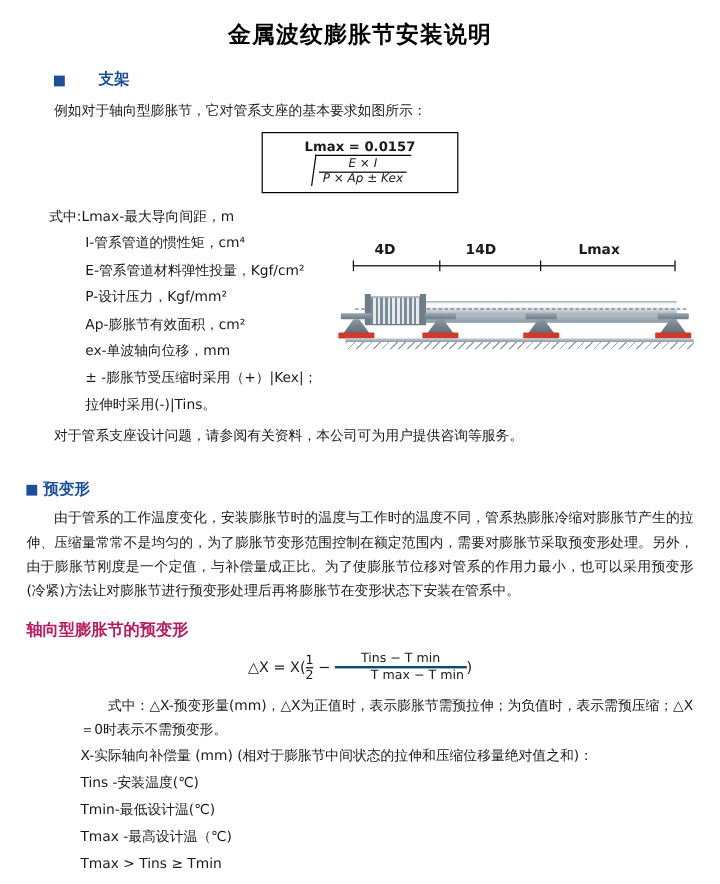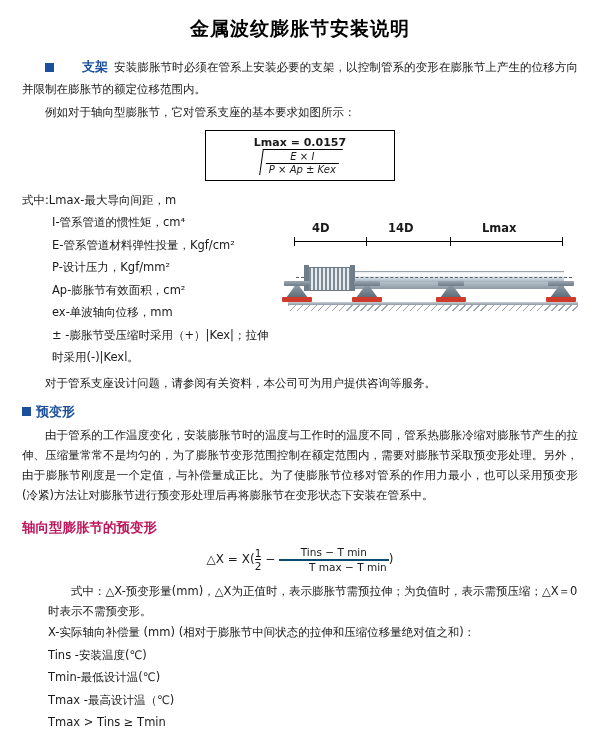--- a/index.html
+++ b/index.html
@@ -20,21 +20,21 @@
     font-weight:bold;
     margin:4px 0 14px 0;
     letter-spacing:1px;
     color:#000;
   }
 
   .sec-head{
     font-weight:bold;
     color:#1b4f9c;
     font-size:13px;
-    margin:9px 0 4px 0;
+    margin:26px 0 4px 0;
     display:flex;
     align-items:center;
     gap:5px;
   }
   .sec-head .bullet{
     display:inline-block;
     width:9px;height:9px;
     background:#1b4f9c;
     flex:0 0 auto;
   }
@@ -42,21 +42,21 @@
   p.para{
     margin:3px 0;
     line-height:1.75;
     text-align:justify;
     text-indent:2em;
     font-size:11.5px;
   }
 
   .formula-box{
     margin:8px auto 6px auto;
-    width:190px;
+    width:164px;
     border:1px solid #000;
     padding:5px 8px;
     box-sizing:border-box;
     text-align:center;
     font-size:11px;
     background:#fff;
   }
   .formula-box .lead{font-weight:bold;}
   .frac{
     display:inline-block;
@@ -81,20 +81,21 @@
 
   .deflist{
     margin:2px 0 2px 0;
     padding:0;
     list-style:none;
   }
   .deflist li{
     line-height:1.95;
     font-size:11.5px;
     padding-left:30px;
+    margin-left:19px;
   }
   .deflist li.first{padding-left:0;}
 
   .content-row{
     display:flex;
     align-items:flex-start;
     gap:6px;
   }
   .left-col{width:250px;flex:0 0 250px;}
   .right-col{flex:1 1 auto;padding-top:34px;}
@@ -192,42 +193,42 @@
 </head>
 <body>
 
 <div class="page">
 
   <h1 class="title">金属波纹膨胀节安装说明</h1>
 
   <p class="para"><span class="sec-head" style="display:inline-flex;vertical-align:-1px;margin:0 6px 0 0;">
         <span class="bullet"></span>
         <span>支架</span>
-      </span><span>安装膨胀节时必须在管系上安装必要的支架，以控制管系的变形在膨胀节上产生的位移方向并限制在膨胀节的额定位移范围内。</span></p>
+      </span></p>
 
   <p class="para">例如对于轴向型膨胀节，它对管系支座的基本要求如图所示：</p>
 
   <div class="formula-box">
     <span class="lead">Lmax = 0.0157</span>
     <span class="radical"><span class="frac">
       <span class="num">E × I</span>
       <span class="den">P × Ap ± Kex</span>
     </span></span>
   </div>
 
   <div class="content-row">
     <div class="left-col">
       <ul class="deflist">
         <li class="first">式中:Lmax-最大导向间距，m</li>
         <li>I-管系管道的惯性矩，cm⁴</li>
         <li>E-管系管道材料弹性投量，Kgf/cm²</li>
         <li>P-设计压力，Kgf/mm²</li>
         <li>Ap-膨胀节有效面积，cm²</li>
         <li>ex-单波轴向位移，mm</li>
-        <li>± -膨胀节受压缩时采用（+）|Kex|；拉伸时采用(-)|Kexl。</li>
+        <li>± -膨胀节受压缩时采用（+）|Kex|；拉伸时采用(-)|Tins。</li>
       </ul>
     </div>
 
     <div class="right-col">
       <div class="drawing">
         <div class="dim-labels">
           <span style="left:34px;text-align:right;">4D</span>
           <span style="left:110px;">14D</span>
           <span style="left:204px;">Lmax</span>
         </div>

